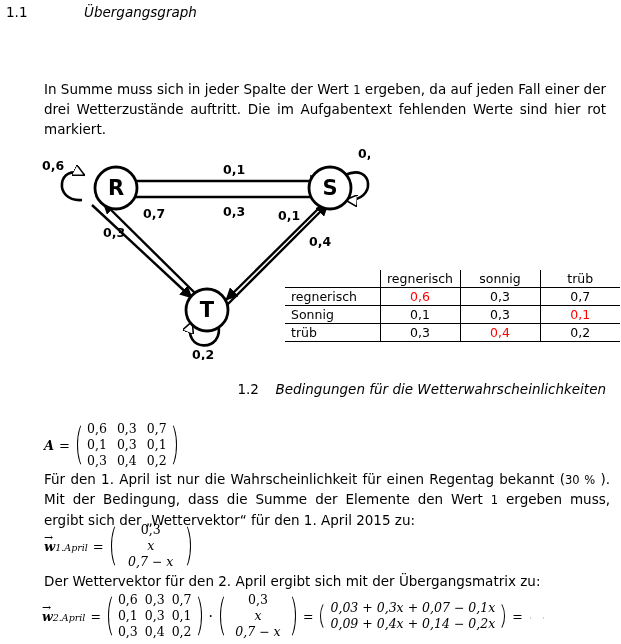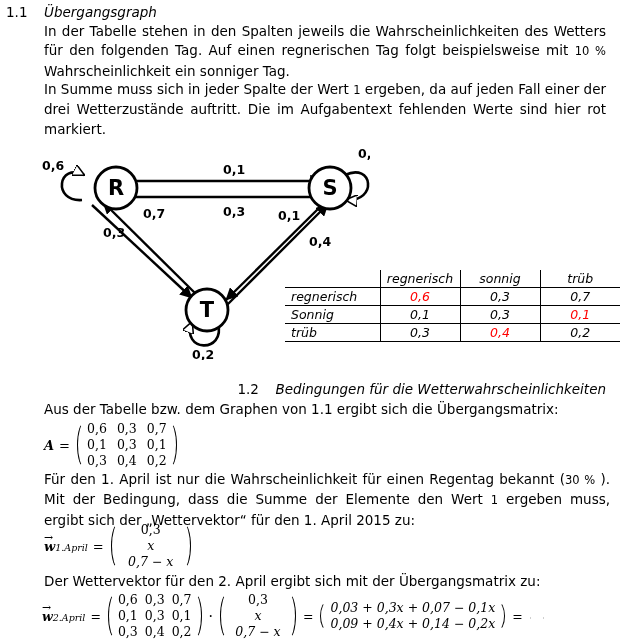--- a/index.html
+++ b/index.html
@@ -70,21 +70,20 @@
     border-collapse: collapse;
     font-size: 12.5px;
     background: #ffffff;
   }
   #trans-table td, #trans-table th {
     border: 1px solid #000000;
     padding: 1px 6px;
     font-weight: normal;
     height: 17px;
     box-sizing: border-box;
-    font-style: italic;
   }
   #trans-table thead th.corner {
     border-top: none;
     border-left: none;
     border-bottom: 1px solid #000;
     border-right: 1px solid #000;
   }
   #trans-table thead th {
     border-top: none;
     text-align: center;
@@ -172,28 +171,25 @@
   }
   .mgrid.cols3 { grid-template-columns: repeat(3, auto); }
   .mgrid.cols1 { grid-template-columns: auto; }
   .mgrid .it { font-style: italic; }
 </style>
 </head>
 <body>
 
 <div class="page">
 
-  <div class="sec" style="left:6px; top:4px; width:600px;">
+  <div class="sec" style="left:6px; top:4px; width:600px;gap:40px;">
     <span class="sec-num">1.1</span>
     <span class="sec-title">Übergangsgraph</span>
   </div>
 
-  <div class="para" style="left:44px; top:22px; width:562px;">
-    <span>In der Tabelle stehen in den Spalten jeweils die Wahrscheinlichkeiten des Wetters für den folgenden Tag. Auf einen regnerischen Tag folgt beispielsweise mit </span><span class="small-num">10 %</span><span> Wahrscheinlichkeit ein sonniger Tag.</span>
-  </div>
 
   <div class="para" style="left:44px; top:80px; width:562px;">
     <span>In Summe muss sich in jeder Spalte der Wert </span><span class="small-num">1</span><span> ergeben, da auf jeden Fall einer der drei Wetterzustände auftritt. Die im Aufgabentext fehlenden Werte sind hier rot markiert.</span>
   </div>
 
   <div id="graph">
     <svg width="330" height="230" viewBox="0 0 330 230">
       <defs>
         <marker id="ah" viewBox="0 0 10 10" refX="9.4" refY="5" markerWidth="5.2" markerHeight="5.2" orient="auto-start-reverse">
           <path d="M 0 0 L 10 5 L 0 10 z" fill="#000"></path>
@@ -273,21 +269,20 @@
         <td class="val">0,2</td>
       </tr>
     </tbody>
   </table>
 
   <div class="sec" style="left:6px; top:381px; width:600px;justify-content:flex-end;">
     <span class="sec-num">1.2</span>
     <span class="sec-title">Bedingungen für die Wetterwahrscheinlichkeiten</span>
   </div>
 
-  <div class="para last-nojust" style="left:44px; top:400px; width:566px;">Aus der Tabelle bzw. dem Graphen von 1.1 ergibt sich die Übergangsmatrix:</div>
 
   <div class="math" style="left:44px; top:421px;">
     <span class="mvar">A</span>
     <span class="eq">=</span>
     <span class="matrix">
       <span class="paren left"></span>
       <span class="mgrid cols3">
         <span>0,6</span>
         <span>0,3</span>
         <span>0,7</span>

